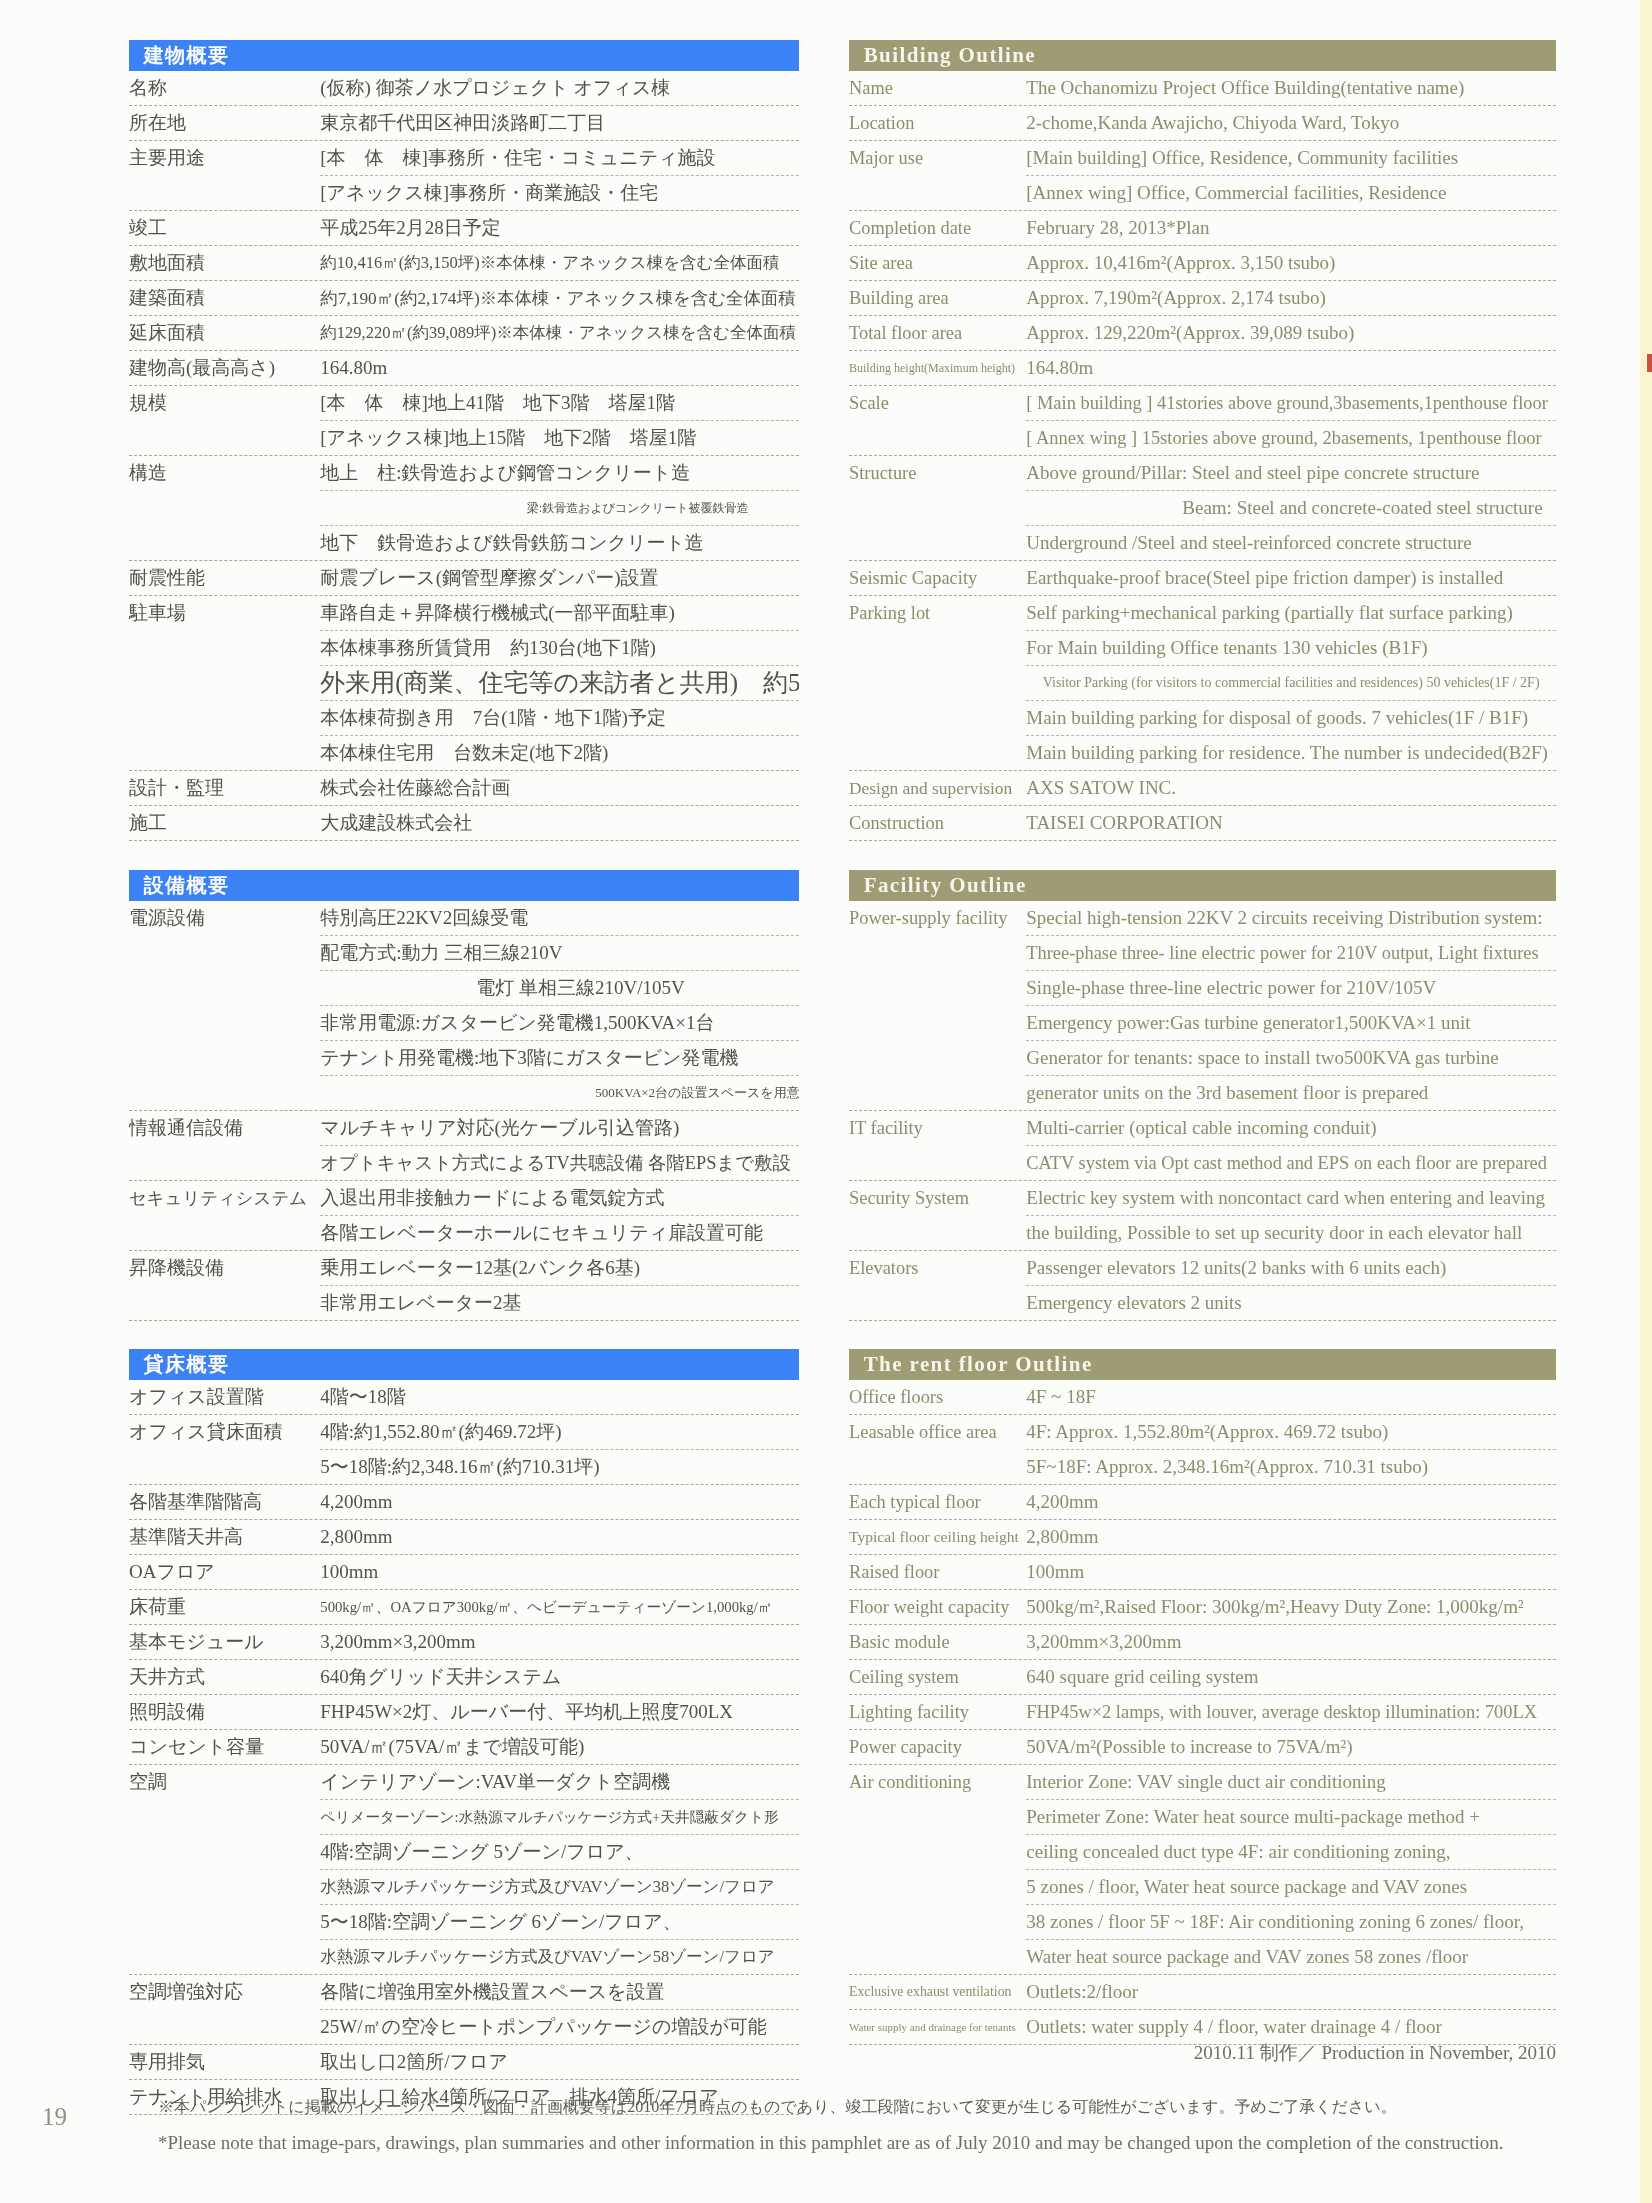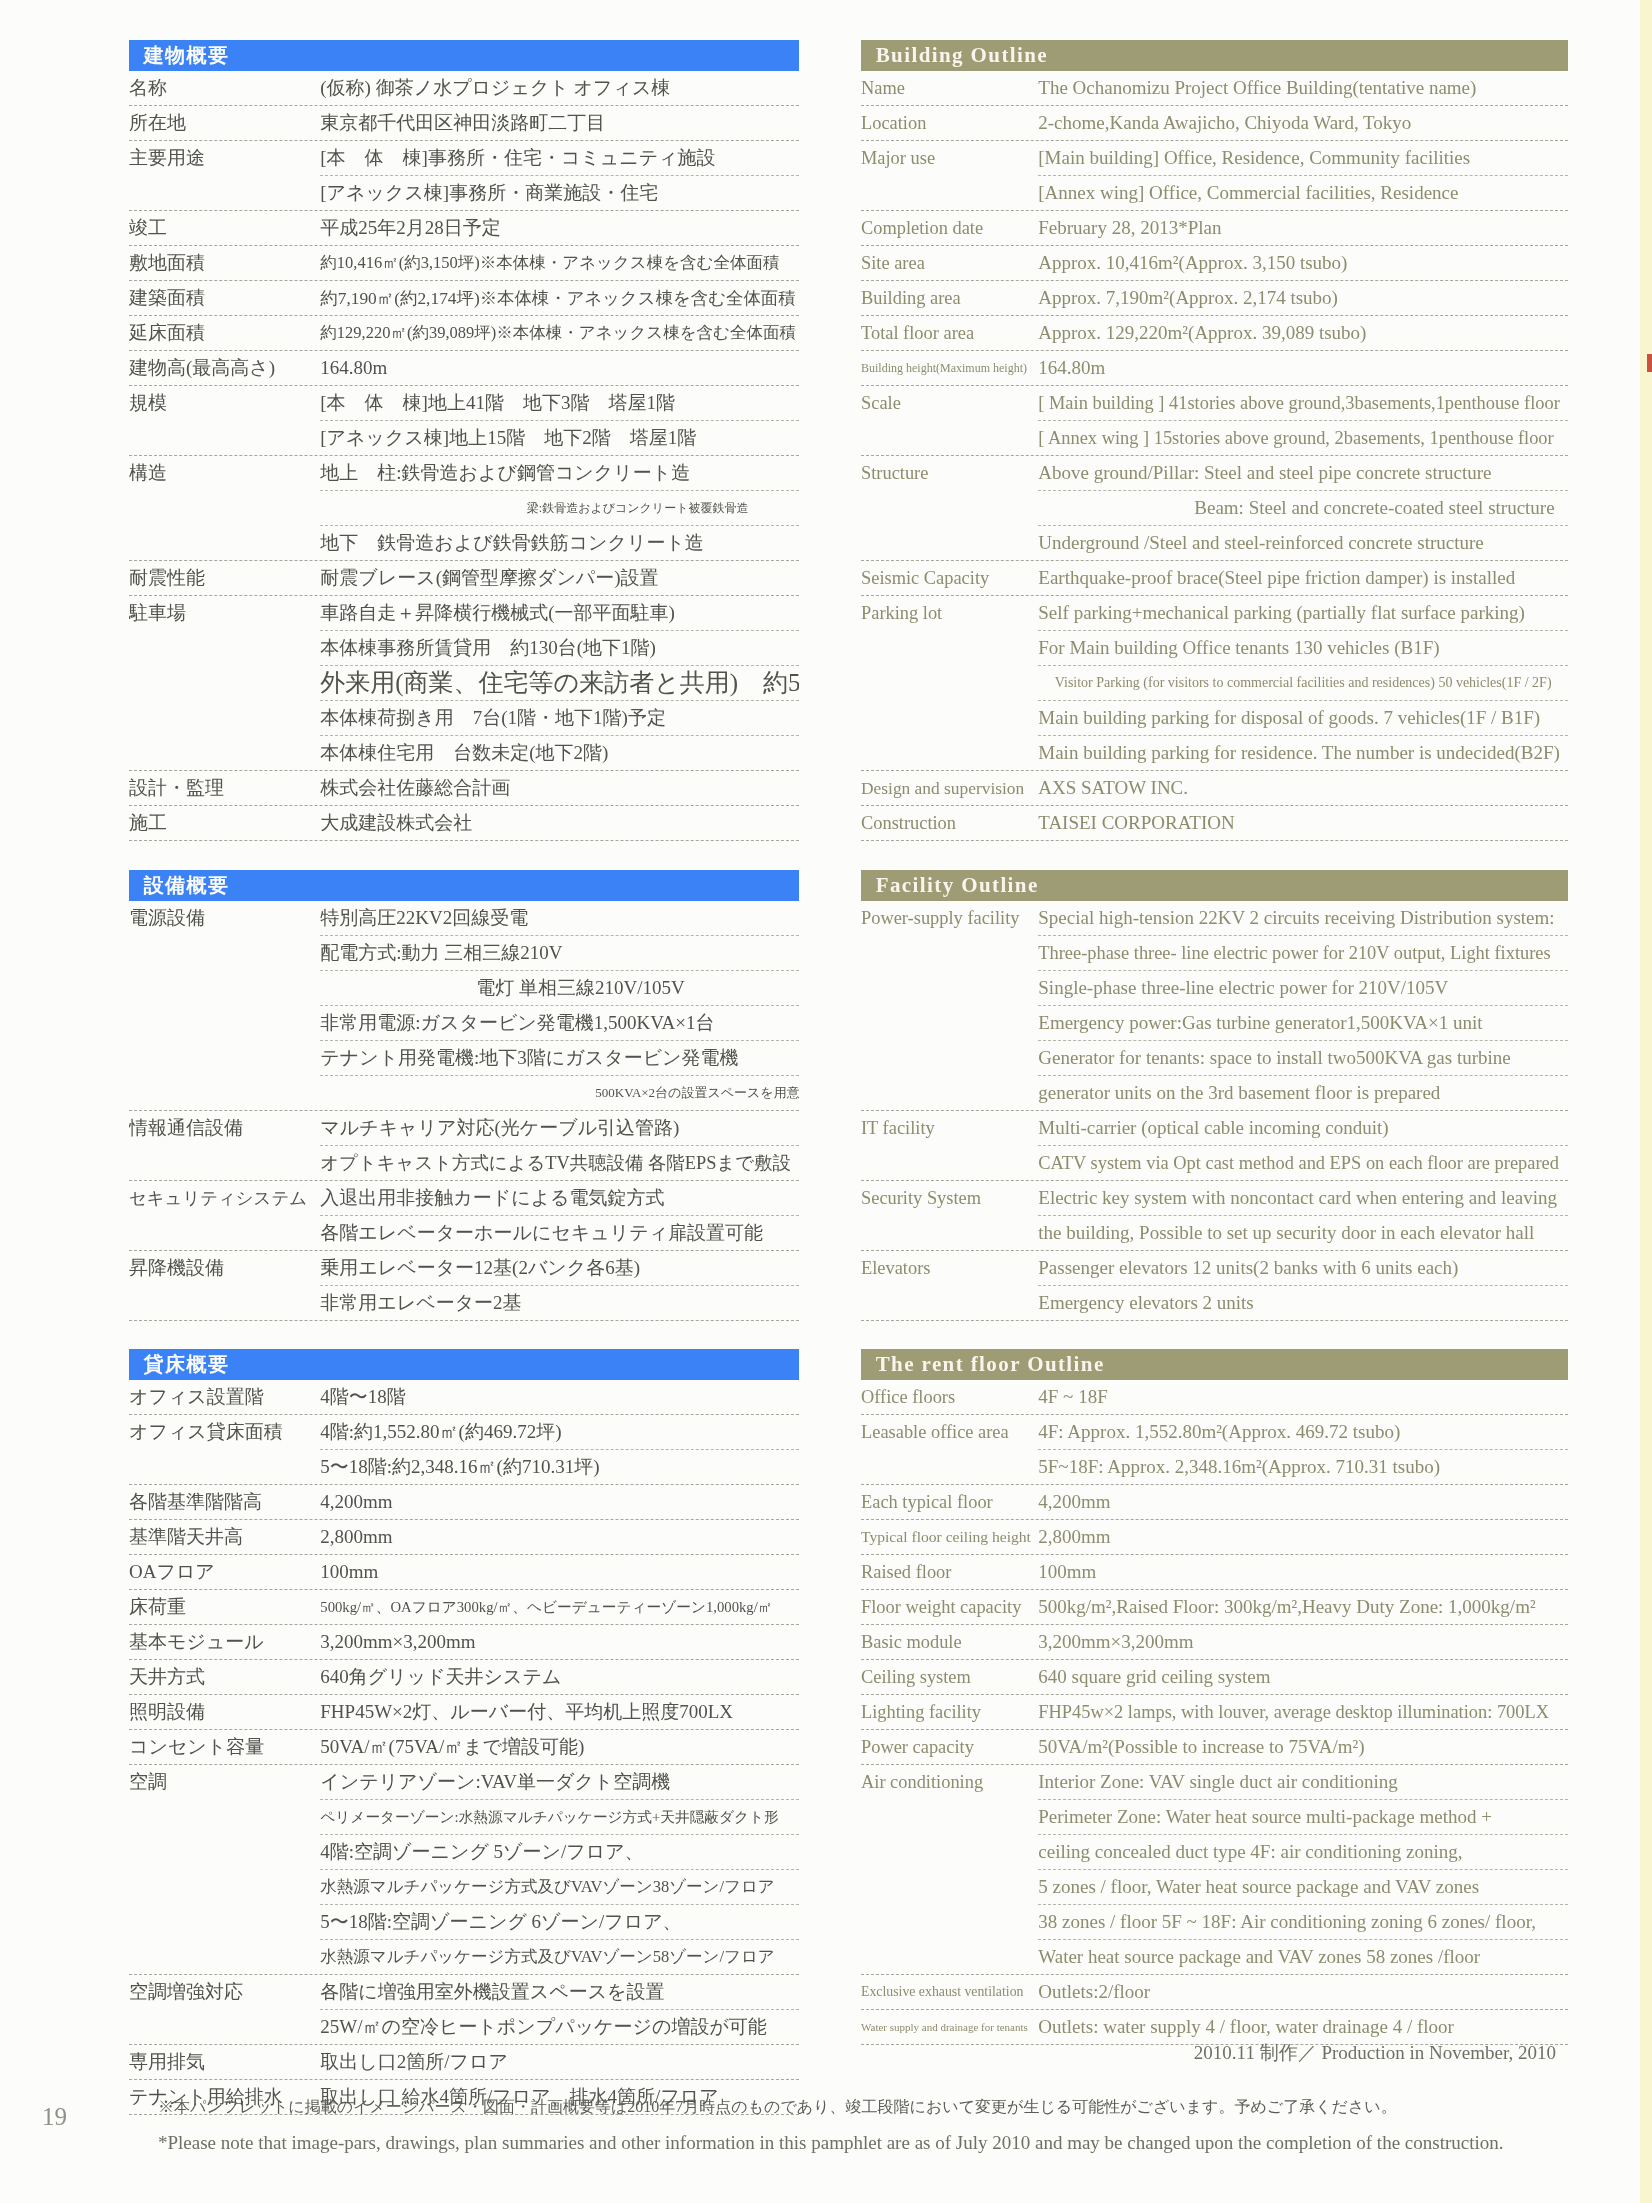--- a/index.html
+++ b/index.html
@@ -2,21 +2,21 @@
 <html style="font-size:14.7px"><head>
 <meta charset="utf-8">
 <style>
   html,body{margin:0;padding:0;background:#e9e9e7;}
   .page{
     position:relative;width:1653px;height:2204px;background:#fcfcfa;
     font-family:"Liberation Serif","DejaVu Serif",serif;overflow:hidden;
   }
   .col{position:absolute;top:40px;}
   .col-left{left:129px;width:670px;}
-  .col-right{left:849px;width:707px;margin-left:12px;}
+  .col-right{left:849px;width:707px;}
   .section + .section{margin-top:28.5px;}
   .sec-header{height:31px;line-height:31px;padding-left:14.7px;letter-spacing:1.4px;
     white-space:nowrap;overflow:hidden;}
   .col-left  .sec-header{background:#3b82f6;color:#fbfbf8;font-size:20px;font-weight:bold;
     font-family:"Liberation Sans","DejaVu Sans",sans-serif;}
   .col-right .sec-header{background:#9d9c75;color:#f8f6ec;font-size:21px;font-weight:bold;}
   .field{display:flex;border-bottom:0.9px dashed #a6a69c;}
   .label{flex:none;padding-right:7.3px;white-space:nowrap;overflow:hidden;}
   .col-left  .label{width:184px;font-size:19px;color:#51524c;line-height:34px;}
   .col-right .label{width:170px;font-size:18.4px;color:#8d8c6e;line-height:34px;}

